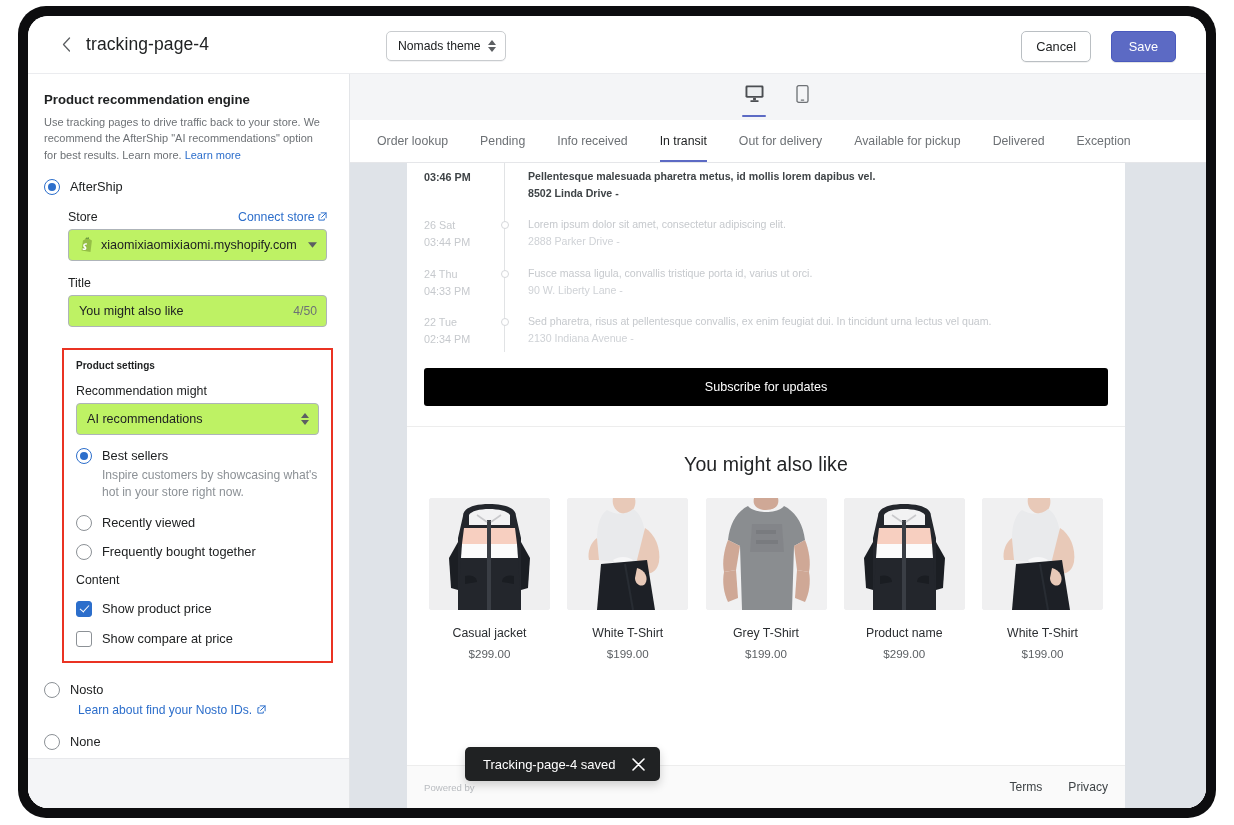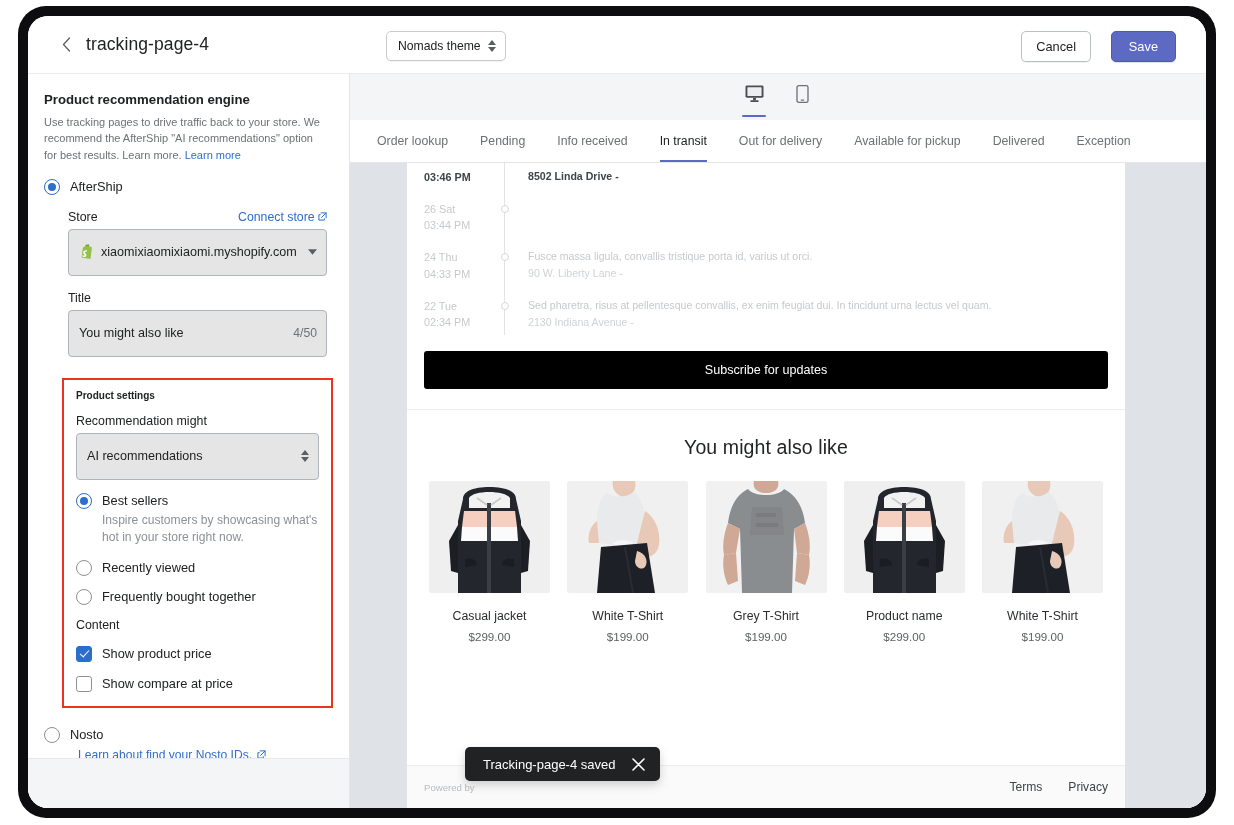--- a/index.html
+++ b/index.html
@@ -117,22 +117,22 @@
 
   .field-label-row {
     display:flex; align-items: baseline; justify-content: space-between;
     margin-top: 15px;
   }
   .field-label { font-size: 12.4px; color: #202223; }
   .field-link { font-size: 12.3px; color: #2c6ecb; cursor: pointer; text-align: right; }
 
   .select-box, .text-box {
     margin-top: 5px;
-    height: 47px;
-    background: #e5e5e5;
+    height: 32px;
+    background: #bef264;
     border: 1px solid #aeb4b9;
     border-radius: 4px;
     display: flex; align-items: center;
     padding: 0 9px 0 10px;
     font-size: 12.6px; color: #202223;
     cursor: pointer;
   }
   .select-box .val { flex: 1; overflow:hidden; white-space:nowrap; }
   .text-box { cursor: text; }
   .text-box .val { flex: 1; }
@@ -485,32 +485,37 @@
     <div id="preview-canvas">
       <div id="page-sheet">
 
         <div id="timeline">
           <div class="tl-row" style="padding-top:5px">
             <div class="tl-date">
               <div class="strong">03:46 PM</div>
             </div>
             <div class="tl-rail"></div>
             <div class="tl-body">
+              <div class="strong">Pellentesque malesuada pharetra metus, id mollis lorem dapibus vel.</div>
               <div class="strong">8502 Linda Drive -</div>
             </div>
           </div>
 
           <div class="tl-row">
             <div class="tl-date">
               <div class="faded">26 Sat</div>
               <div class="faded">03:44 PM</div>
             </div>
             <div class="tl-rail">
                   <span class="tl-dot"></span>
                 </div>
+            <div class="tl-body">
+              <div class="faded">Lorem ipsum dolor sit amet, consectetur adipiscing elit.</div>
+              <div class="faded2">2888 Parker Drive -</div>
+            </div>
           </div>
 
           <div class="tl-row">
             <div class="tl-date">
               <div class="faded">24 Thu</div>
               <div class="faded">04:33 PM</div>
             </div>
             <div class="tl-rail">
                   <span class="tl-dot"></span>
                 </div>

